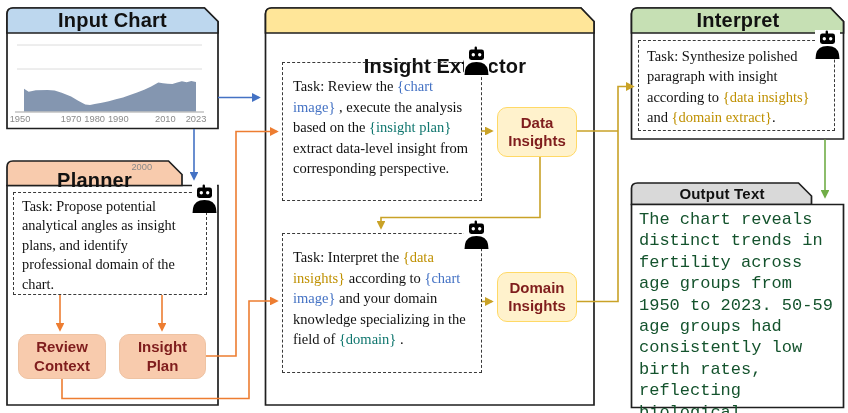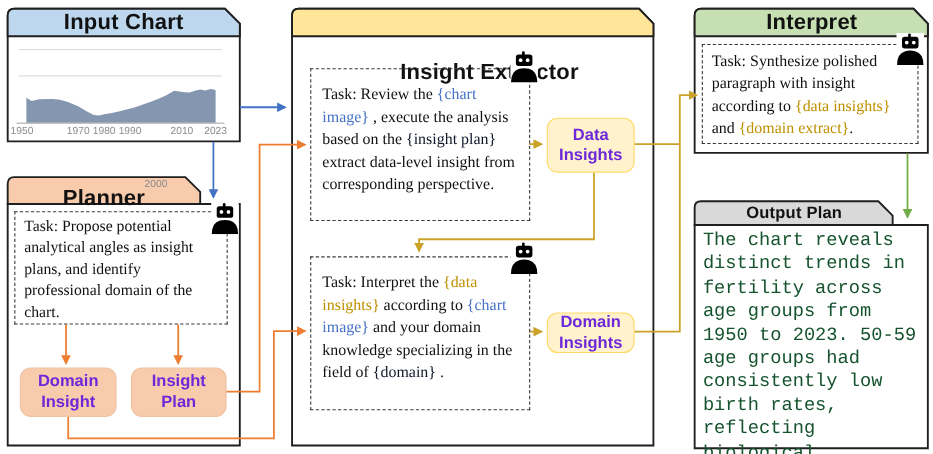--- a/index.html
+++ b/index.html
@@ -12,25 +12,25 @@
     position:absolute;z-index:2;display:flex;align-items:center;justify-content:center;
     font-weight:bold;font-size:20px;color:#111;letter-spacing:.2px;
   }
   .task-box{
     position:absolute;z-index:2;border:1.7px dashed #3a3a3a;
     font-family:"Liberation Serif",serif;font-size:14.3px;line-height:1.36;color:#111;
     box-sizing:border-box;
   }
   .seg-ink{color:#111}
   .seg-blue{color:#4472C4}
-  .seg-orange{color:#0f172a}
+  .seg-orange{color:#0f766e}
   .seg-gold{color:#BF9000}
   .chip{
     position:absolute;z-index:2;display:flex;align-items:center;justify-content:center;
-    text-align:center;font-size:15px;font-weight:600;color:#6d28d9;line-height:1.22;
+    text-align:center;font-size:15px;font-weight:600;color:#7f1d1d;line-height:1.22;
     border-radius:10px;box-sizing:border-box;padding:2px 18px;
   }
   .chip-peach{background:#F8CBAD;border:1px solid #eec3a3;}
   .chip-yellow{background:#FFF2CC;border:1.6px solid #FFD966;}
   .robot{position:absolute;z-index:3;}
   #output-body{
     position:absolute;z-index:2;font-family:Liberation Mono, monospace;
     font-size:17px;line-height:1.26;color:#14532d;
   }
   .tick{
@@ -90,41 +90,41 @@
     <polyline points="481,301.5 492,301.5" fill="none" stroke-width="1.6" marker-end="url(#m-gold)" stroke="#C9A227"></polyline>
     <polyline points="576,131 618,131" fill="none" stroke-width="1.6" stroke="#C9A227"></polyline>
     <polyline points="576,301.5 618,301.5 618,86.5 633,86.5" fill="none" stroke-width="1.6" marker-end="url(#m-gold)" stroke="#C9A227"></polyline>
     <polyline points="825,139.5 825,197" fill="none" stroke-width="1.6" marker-end="url(#m-green)" stroke="#70AD47"></polyline>
   </svg>
 
   <div class="panel-title" style="left:7px;top:8px;width:211px;height:25px;">Input Chart</div>
   <div class="panel-title" style="left:7px;top:161px;width:175px;height:39px;">Planner</div>
   <div class="panel-title" style="left:281px;top:8px;width:328px;height:25px;margin-top:46px;">Insight Extractor</div>
   <div class="panel-title" style="left:632px;top:8px;width:212px;height:25px;">Interpret</div>
-  <div class="panel-title" style="left:632px;top:183px;width:180px;height:21px;font-size:15px;">Output Plan</div>
+  <div class="panel-title" style="left:632px;top:183px;width:180px;height:21px;font-size:15px;">Output Text</div>
 
   <div id="x-ticks">
       <span class="tick" style="left: 20px;">1950</span>
       <span class="tick" style="left: 71.1233px;">1970</span>
       <span class="tick" style="left: 94.6849px;">1980</span>
       <span class="tick" style="left: 118.247px;">1990</span>
       <span class="tick" style="left: 141.808px; margin-top: 48px;">2000</span>
       <span class="tick" style="left: 165.37px;">2010</span>
       <span class="tick" style="left: 196px;">2023</span>
     </div>
 
   <div class="task-box" style="left:13px;top:180px;width:194px;height:103px;padding:4px 6px 0 8px;margin-top:12px;">Task: Propose potential analytical angles as insight plans, and identify professional domain of the chart.</div>
   <div class="task-box" style="left:282px;top:62px;width:200px;height:139px;padding:13px 8px 0 10px;font-size:14.5px;line-height:1.42;"><span class="seg-ink">Task: Review the </span><span class="seg-blue">{chart image}</span><span class="seg-ink"> , execute the analysis based on the </span><span class="seg-orange">{insight plan}</span><span class="seg-ink"> extract data-level insight from corresponding perspective.</span></div>
   <div class="task-box" style="left:282px;top:233px;width:200px;height:140px;padding:13px 8px 0 10px;font-size:14.5px;line-height:1.42;"><span class="seg-ink">Task: Interpret the </span><span class="seg-gold">{data insights}</span><span class="seg-ink"> according to </span><span class="seg-blue">{chart image}</span><span class="seg-ink">  and your domain knowledge specializing in the field of </span><span class="seg-orange">{domain}</span><span class="seg-ink"> .</span></div>
   <div class="task-box" style="left:638px;top:40px;width:197px;height:91px;padding:5px 8px 0 8px;font-size:14.5px;line-height:1.4;"><span class="seg-ink">Task: Synthesize polished paragraph with insight according to </span><span class="seg-gold">{data insights}</span><span class="seg-ink"> and </span><span class="seg-gold">{domain extract}</span><span class="seg-ink">.</span></div>
 
-  <div class="chip chip-peach" style="left:18px;top:334px;width:88px;height:45px;">Domain Insight</div>
+  <div class="chip chip-peach" style="left:18px;top:334px;width:88px;height:45px;">Review Context</div>
   <div class="chip chip-peach" style="left:119px;top:334px;width:87px;height:45px;">Insight Plan</div>
   <div class="chip chip-yellow" style="left:497px;top:107px;width:80px;height:50px;">Data Insights</div>
-  <div class="chip chip-yellow" style="left:497px;top:284px;width:80px;height:37px;">Domain Insights</div>
+  <div class="chip chip-yellow" style="left:497px;top:272px;width:80px;height:50px;">Domain Insights</div>
 
   <div id="output-body" style="left:639px;top:209px;width:198px;">The chart reveals distinct trends in fertility across age groups from 1950 to 2023. 50-59 age groups had consistently low birth rates, reflecting biological limitations and lifestyle factors that delay or limit childbearing at older ages. Collectively, these trends…</div>
 
   <svg class="robot" style="left:191px;top:184px;" width="27" height="29" viewBox="0 0 27 29">
     <rect x="1" y="0" width="25" height="29" fill="#fff"></rect>
     <rect x="11.6" y="0.5" width="2.4" height="4.5" rx="1.2" fill="#000"></rect>
     <rect x="6" y="3.5" width="15" height="10.5" rx="2.4" fill="#000"></rect>
     <circle cx="10.3" cy="8.7" r="1.7" fill="#fff"></circle>
     <circle cx="16.7" cy="8.7" r="1.7" fill="#fff"></circle>
     <path d="M 1.5,29 Q 1.5,18.5 9,16.5 Q 11,16 13.5,16 Q 16,16 18,16.5 Q 25.5,18.5 25.5,29 Z" fill="#000"></path>

